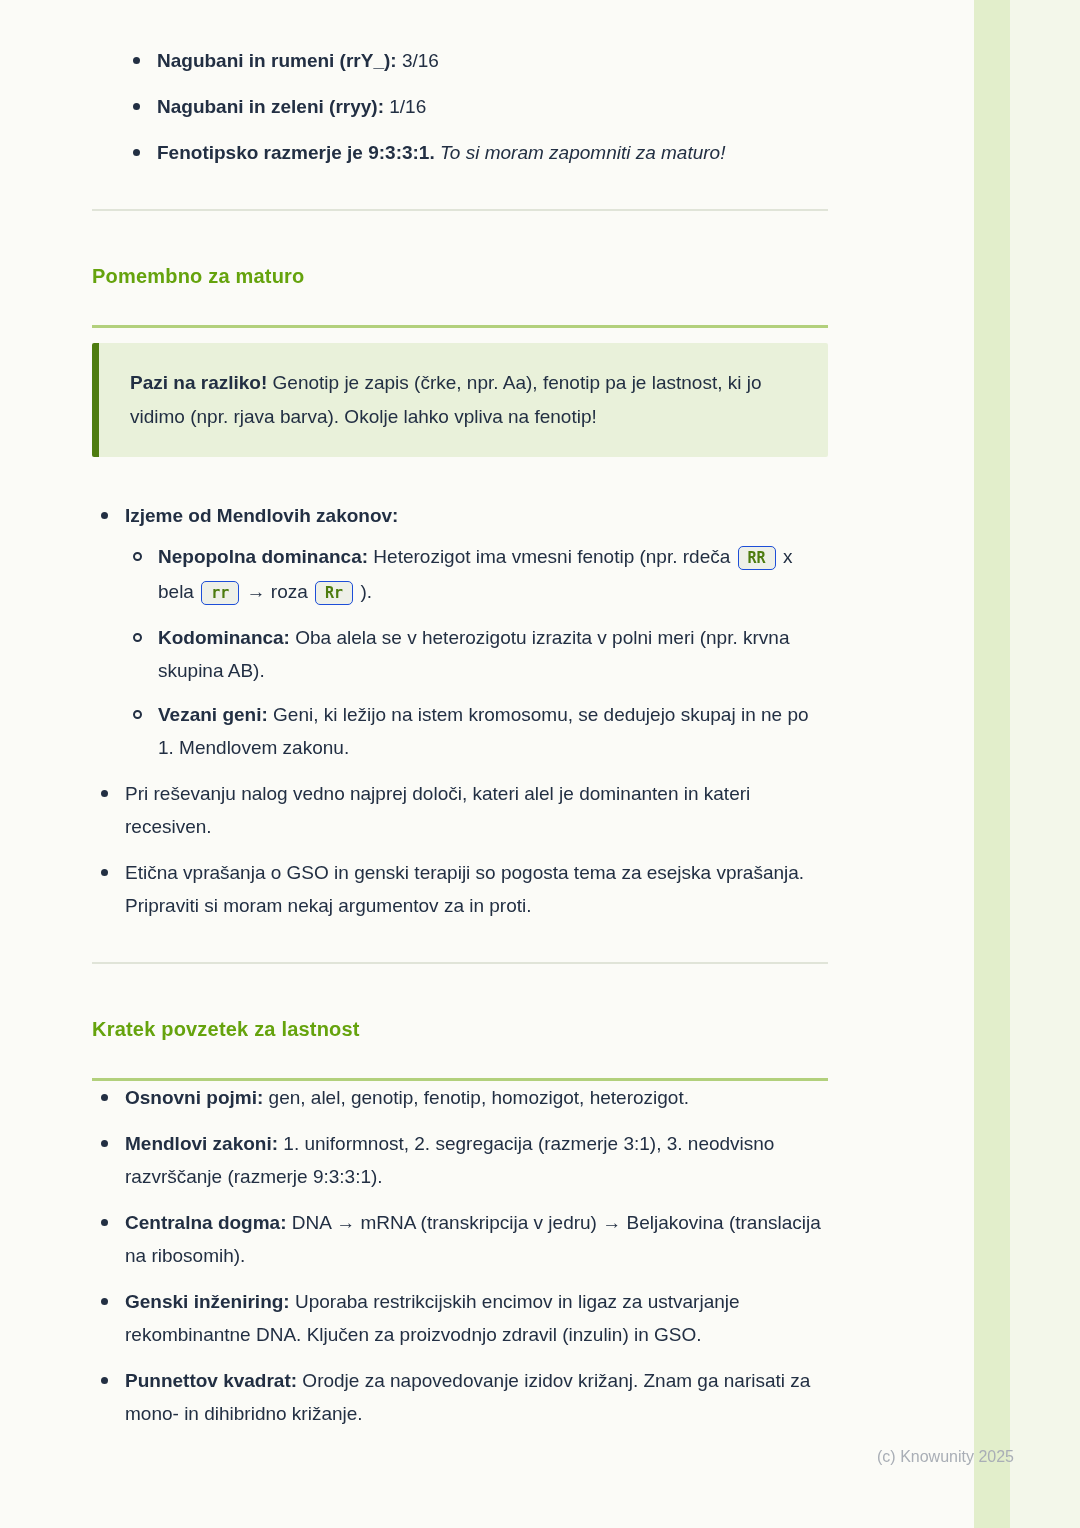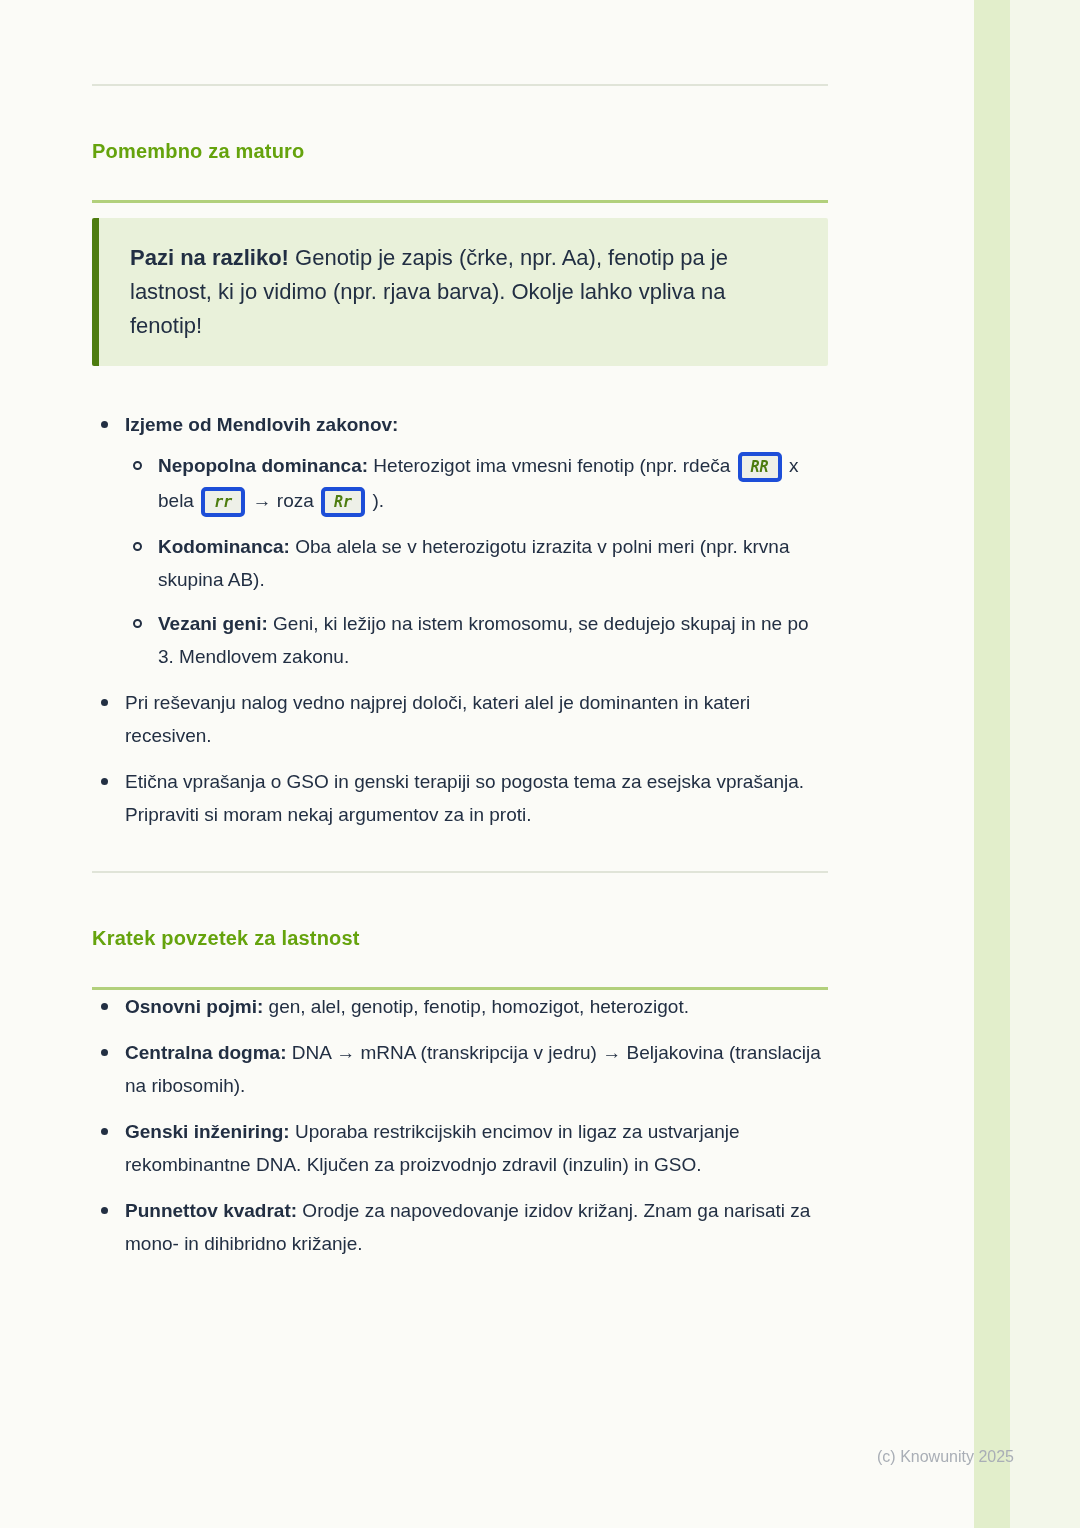--- a/index.html
+++ b/index.html
@@ -42,82 +42,88 @@
     content:""; position:absolute; left:8px; top:12px;
     width:5px; height:5px; border-radius:50%;
     border:2px solid var(--text); background:transparent;
   }
 
   strong.seg-bold{ font-weight:700; }
   em.seg-italic{ font-style:italic; }
   code.chip{
     font-family:"DejaVu Sans Mono","Liberation Mono",monospace;
     font-size:15px; font-weight:700; color:var(--accent-dark);
-    background:var(--chip-bg); border:4px solid #1d4ed8;
-    border-radius:5px; padding:2px 9px; margin:0 2px; white-space:nowrap;font-style:italic;
+    background:var(--chip-bg); border:1px solid #1d4ed8;
+    border-radius:5px; padding:2px 9px; margin:0 2px; white-space:nowrap;
   }
 
   hr.divider{ border:none; height:2px; background:var(--divider); margin:40px 0 46px; }
   h1.section-title{
     margin:0; font-size:20px; line-height:38px; font-weight:700;
     color:var(--accent); letter-spacing:.2px;
   }
   .title-underline{ height:3px; background:var(--underline); margin:30px 0 0; }
 
   .callout{
     background:var(--callout-bg); border-left:7px solid var(--accent-dark);
     padding:23px 30px 23px 31px; margin:15px 0 42px;
-    font-size:22px; line-height:34px; border-radius:2px;
+    font-size:19px; line-height:34px; border-radius:2px;
   }
   .callout p{ margin:0; }
 
   .list-gap{ margin-top:16px; }
 
   .footer{
     position:absolute; right:66px; bottom:62px;
     font-size:16px; color:var(--muted); z-index:3;
   }
 </style>
 </head>
 <body>
 
 <div class="page">
 
   <div class="band-pale"></div>
   <div class="band-strong"></div>
 
   <div class="content">
 
+    <ul class="notes intro">
+        <li><strong class="seg-bold">Nagubani in rumeni (rrY_):</strong><span> 3/16</span></li>
+        <li><strong class="seg-bold">Nagubani in zeleni (rryy):</strong><span> 1/16</span></li>
+        <li><strong class="seg-bold">Fenotipsko razmerje je 9:3:3:1.</strong><em class="seg-italic"> To si moram zapomniti za maturo!</em></li>
+      </ul>
 
     <hr class="divider">
 
     <h1 class="section-title">Pomembno za maturo</h1>
     <div class="title-underline"></div>
 
     <div class="callout">
       <p><strong class="seg-bold">Pazi na razliko!</strong><span> Genotip je zapis (črke, npr. Aa), fenotip pa je lastnost, ki jo vidimo (npr. rjava barva). Okolje lahko vpliva na fenotip!</span></p>
     </div>
 
     <ul class="notes">
         <li><strong class="seg-bold">Izjeme od Mendlovih zakonov:</strong><ul class="sub">
             <li><strong class="seg-bold">Nepopolna dominanca:</strong><span> Heterozigot ima vmesni fenotip (npr. rdeča </span><code class="chip">RR</code><span> x bela </span><code class="chip">rr</code><span> → roza </span><code class="chip">Rr</code><span> ).</span></li>
             <li><strong class="seg-bold">Kodominanca:</strong><span> Oba alela se v heterozigotu izrazita v polni meri (npr. krvna skupina AB).</span></li>
-            <li><strong class="seg-bold">Vezani geni:</strong><span> Geni, ki ležijo na istem kromosomu, se dedujejo skupaj in ne po 3. Mendlovem zakonu.</span></li>
+            <li><strong class="seg-bold">Vezani geni:</strong><span> Geni, ki ležijo na istem kromosomu, se dedujejo skupaj in ne po 1. Mendlovem zakonu.</span></li>
           </ul></li>
         <li><span>Pri reševanju nalog vedno najprej določi, kateri alel je dominanten in kateri recesiven.</span></li>
         <li><span>Etična vprašanja o GSO in genski terapiji so pogosta tema za esejska vprašanja. Pripraviti si moram nekaj argumentov za in proti.</span></li>
       </ul>
 
     <hr class="divider">
 
     <h1 class="section-title">Kratek povzetek za lastnost</h1>
     <div class="title-underline"></div>
 
     <ul class="notes list-gap">
         <li><strong class="seg-bold">Osnovni pojmi:</strong><span> gen, alel, genotip, fenotip, homozigot, heterozigot.</span></li>
+        <li><strong class="seg-bold">Mendlovi zakoni:</strong><span> 1. uniformnost, 2. segregacija (razmerje 3:1), 3. neodvisno razvrščanje (razmerje 9:3:3:1).</span></li>
         <li><strong class="seg-bold">Centralna dogma:</strong><span> DNA → mRNA (transkripcija v jedru) → Beljakovina (translacija na ribosomih).</span></li>
         <li><strong class="seg-bold">Genski inženiring:</strong><span> Uporaba restrikcijskih encimov in ligaz za ustvarjanje rekombinantne DNA. Ključen za proizvodnjo zdravil (inzulin) in GSO.</span></li>
         <li><strong class="seg-bold">Punnettov kvadrat:</strong><span> Orodje za napovedovanje izidov križanj. Znam ga narisati za mono- in dihibridno križanje.</span></li>
       </ul>
 
   </div>
 
   <div class="footer">(c) Knowunity 2025</div>
 
 </div>

